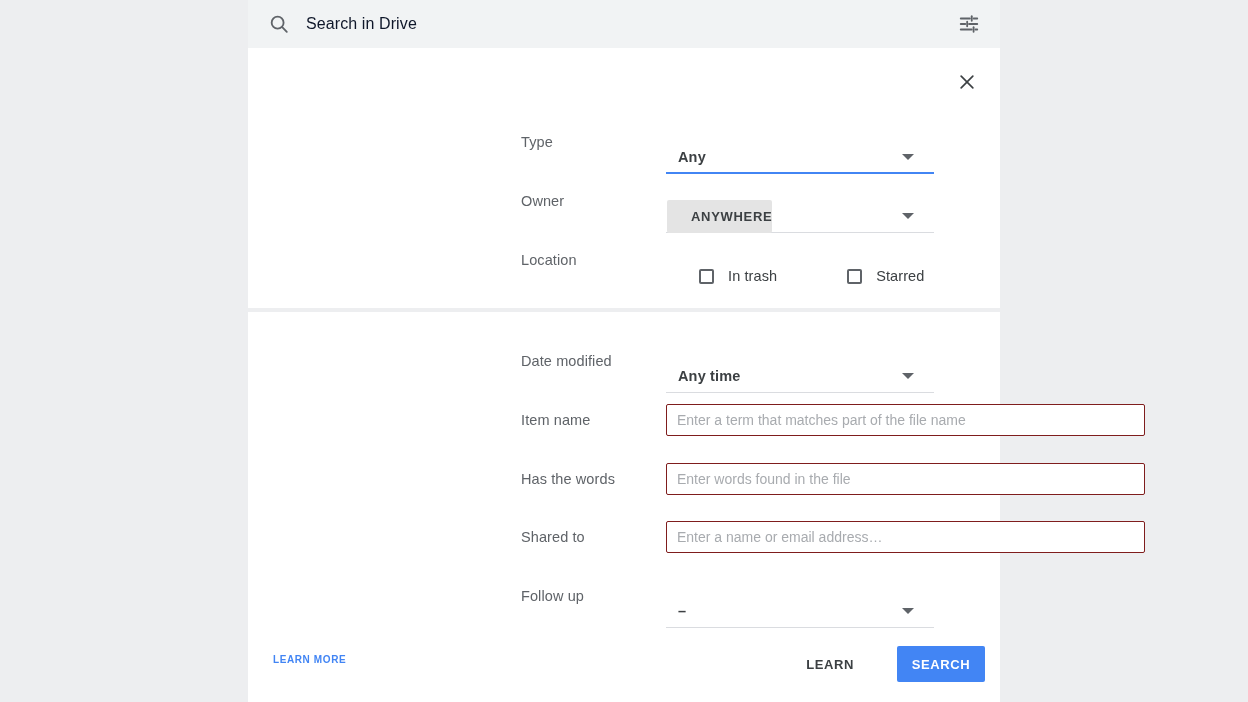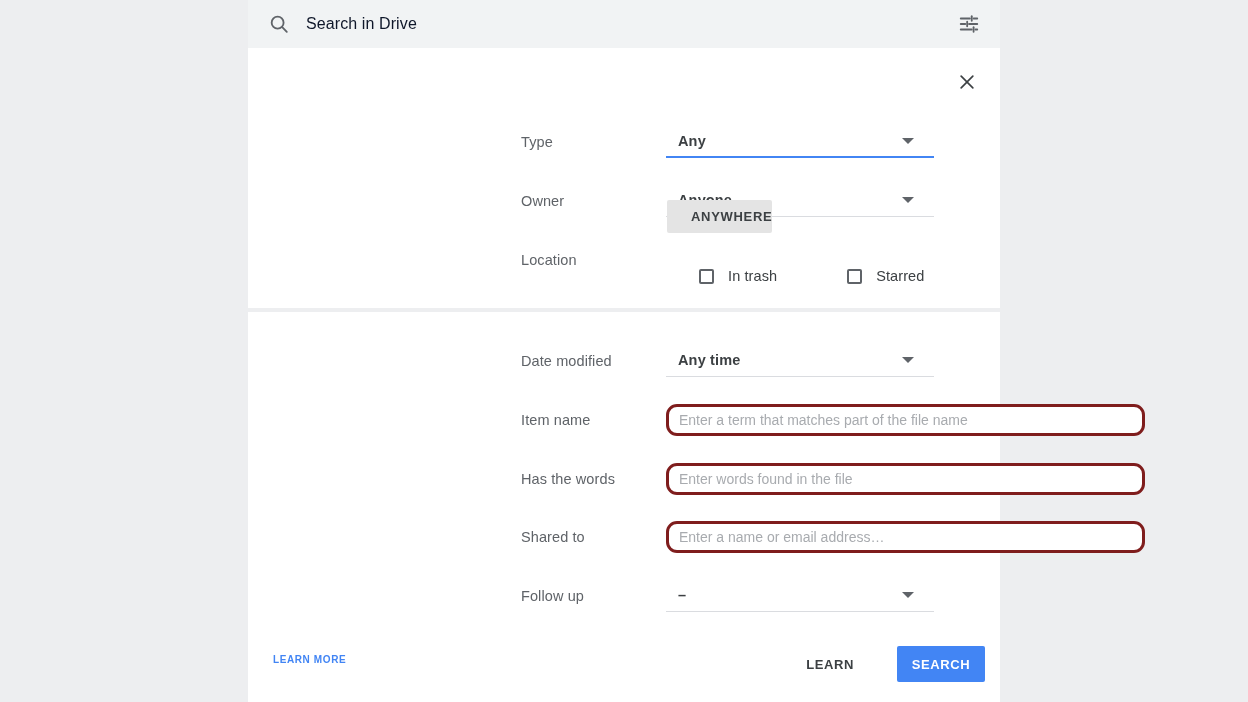--- a/index.html
+++ b/index.html
@@ -123,20 +123,21 @@
 
   
   .select {
     position: absolute;
     left: 418px;
     width: 268px;
     height: 32px;
     border-bottom: 1px solid #dadce0;
     cursor: pointer;
     box-sizing: border-box;
+    margin-top: 16px;
   }
   .select.focused {
     border-bottom: 2px solid #4285f4;
   }
   .select .value {
     position: absolute;
     left: 12px;
     top: 0;
     height: 30px;
     line-height: 30px;
@@ -202,22 +203,22 @@
     white-space: nowrap;
   }
   .gap-starred { margin-left: 70px; }
 
   
   .tinput {
     position: absolute;
     left: 418px;
     width: 479px;
     height: 32px;
-    border: 3px solid #7f1d1d;
-    border-radius: 11px;
+    border: 1px solid #7f1d1d;
+    border-radius: 2px;
     box-sizing: border-box;
     font-family: "Liberation Sans", sans-serif;
     font-size: 14px;
     color: #3c4043;
     padding: 0 10px;
     background: #fff;
     outline: none;
   }
   .tinput::placeholder {
     color: #a8abaf;

